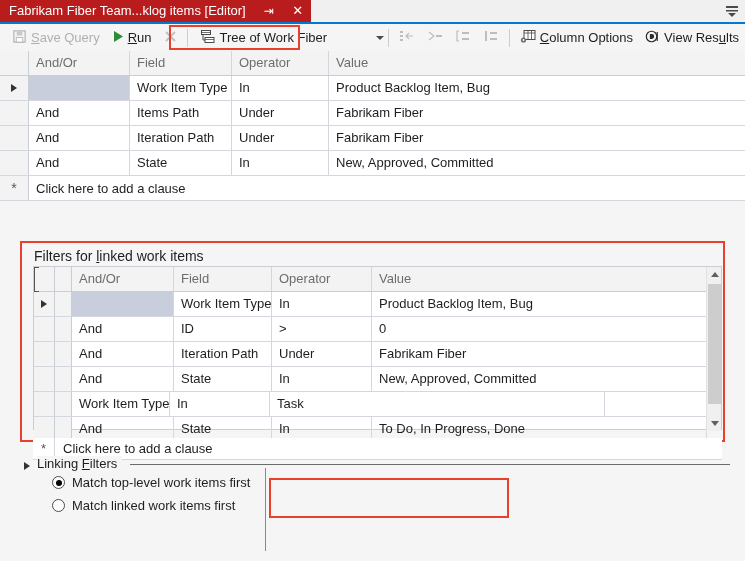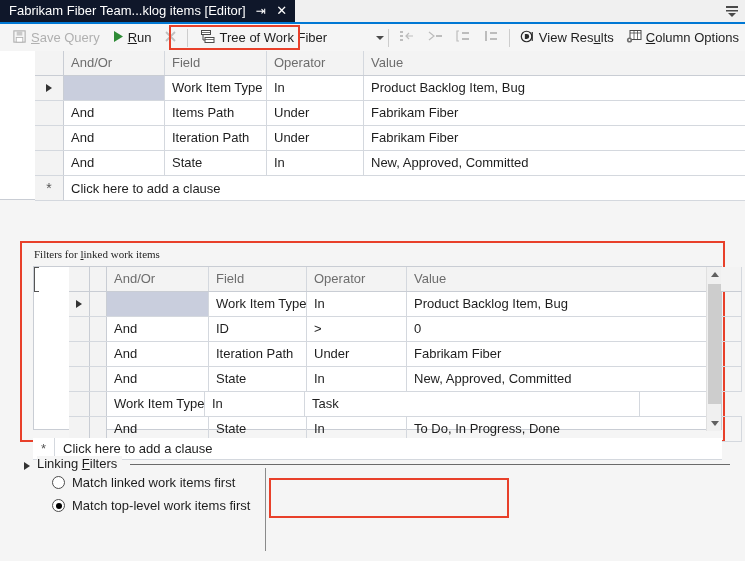--- a/index.html
+++ b/index.html
@@ -14,26 +14,27 @@
   }
   .app{position:absolute;inset:0;background:#f5f5f5;}
 
   
   .titlebar{
     position:absolute;left:0;top:0;width:745px;height:22px;
     background:#f0f0f0;
   }
   .doc-tab{
     position:absolute;left:0;top:0;height:22px;
-    background:#0f172a;color:#ffffff;
+    background:#b91c1c;color:#ffffff;
     display:flex;align-items:center;
     padding:0 7px 0 9px;
     box-sizing:border-box;
     font-size:13px;
     white-space:nowrap;
+    gap:8px;
   }
   .doc-tab-title{line-height:22px;}
   .tab-pin, .tab-close{
     margin-left:9px;color:#ffffff;font-size:13px;line-height:22px;
     display:inline-block;width:12px;text-align:center;
   }
   .tab-pin{font-size:12px;}
   .titlebar-right{
     position:absolute;right:4px;top:2px;width:18px;height:18px;
   }
@@ -78,21 +79,20 @@
     border-left:4px solid transparent;border-right:4px solid transparent;
     border-top:4px solid #4a4a4a;
   }
 
   
   .grid{
     position:absolute;background:#ffffff;
     border:1px solid #c9cdd4;
     box-sizing:border-box;
     font-size:13px;
-    padding-left:35px;
   }
   .grid-row{display:flex;height:25px;box-sizing:border-box;}
   .grid-head{background:#f3f3f3;color:#6d6d6d;border-bottom:1px solid #c9cdd4;}
   .cell{
     box-sizing:border-box;
     border-right:1px solid #d4d8de;
     padding:0 7px;
     display:flex;align-items:center;
     overflow:hidden;white-space:nowrap;
     line-height:24px;
@@ -119,21 +119,21 @@
   #top-grid{left:0;top:51px;width:745px;height:149px;border-left:none;border-right:none;border-top:none;}
   #top-grid .grid-row{width:745px;}
 
   .addrow{
     display:flex;height:25px;box-sizing:border-box;
     background:#ffffff;border-bottom:1px solid #d4d8de;
   }
   .addrow .txt{padding-left:7px;display:flex;align-items:center;color:#1e1e1e;}
   #linked-hl{left:20px;top:241px;width:705px;height:201px;}
   .panel-label{
-    position:absolute;left:34px;top:248px;color:#1e1e1e;font-size:11px;font-family:Liberation Serif, serif;
+    position:absolute;left:34px;top:248px;color:#1e1e1e;font-size:14px;
   }
   #linked-grid{
     left:33px;top:266px;width:689px;height:164px;
   }
   .lg-row{display:flex;height:25px;box-sizing:border-box;width:673px;}
   .lg-hdr1{width:21px;min-width:21px;background:#f3f3f3;border-right:1px solid #c9cdd4;
            display:flex;align-items:center;justify-content:center;box-sizing:border-box;}
   .lg-hdr2{width:17px;min-width:17px;background:#f3f3f3;border-right:1px solid #c9cdd4;box-sizing:border-box;}
   .lg-andor{width:102px;min-width:102px;position:relative;}
   .lg-field{width:98px;min-width:98px;}
@@ -317,39 +317,39 @@
           <rect x="7" y="3" width="7" height="2" fill="#bdbdbd"></rect>
           <rect x="7" y="9" width="7" height="2" fill="#bdbdbd"></rect>
         </svg>
       </span>
     </div>
 
     <div class="tb-sep"></div>
 
     <div class="tb-item">
       <span class="ico">
-        <svg width="15" height="15" viewBox="0 0 16 16">
-          <circle cx="7" cy="8" r="5.6" fill="none" stroke="#2b2b2b" stroke-width="1.3"></circle>
-          <path d="M5.2 5.4 h2 a2.6 2.6 0 0 1 0 5.2 h-2 z" fill="#2b2b2b"></path>
-          <rect x="12.4" y="3.2" width="1.3" height="9.5" fill="#2b2b2b"></rect>
-        </svg>
-      </span>
-      <span class="tb-label">View Res<u>u</u>lts</span>
-    </div>
-
-    <div class="tb-item">
-      <span class="ico">
         <svg width="16" height="15" viewBox="0 0 16 15">
           <rect x="4" y="1.5" width="11" height="9" fill="#ffffff" stroke="#4a4a4a" stroke-width="1"></rect>
           <path d="M4 4 H15 M8 1.5 V10.5 M11.5 1.5 V10.5" stroke="#4a4a4a" stroke-width="0.8"></path>
           <circle cx="3.5" cy="11" r="2.6" fill="#6d6d6d"></circle>
           <circle cx="3.5" cy="11" r="1" fill="#ffffff"></circle>
         </svg>
       </span>
       <span class="tb-label"><u>C</u>olumn Options</span>
+    </div>
+
+    <div class="tb-item">
+      <span class="ico">
+        <svg width="15" height="15" viewBox="0 0 16 16">
+          <circle cx="7" cy="8" r="5.6" fill="none" stroke="#2b2b2b" stroke-width="1.3"></circle>
+          <path d="M5.2 5.4 h2 a2.6 2.6 0 0 1 0 5.2 h-2 z" fill="#2b2b2b"></path>
+          <rect x="12.4" y="3.2" width="1.3" height="9.5" fill="#2b2b2b"></rect>
+        </svg>
+      </span>
+      <span class="tb-label">View Res<u>u</u>lts</span>
     </div>
   </div>
 
   <div class="hl-box" style="left:169px;top:25px;width:131px;height:25px;"></div>
 
   <div class="grid" id="top-grid">
     <div class="grid-row grid-head">
       <div class="rowhdr"></div>
       <div class="cell c-andor">And/Or</div>
       <div class="cell c-field">Field</div>
@@ -503,27 +503,27 @@
     <div class="txt">Click here to add a clause</div>
   </div>
 
   <div class="lf-group">
     <div class="lf-tri"></div>
     <div class="lf-title">Linking <u>F</u>ilters</div>
     <div class="lf-line"></div>
 
     <div class="radio-wrap">
       <div class="radio-row">
+        <span class="radio on"></span>
+        <span class="radio-label">Match top-level work items first</span>
+      </div>
+      <div class="radio-row">
         <span class="radio"></span>
         <span class="radio-label">Match linked work items first</span>
       </div>
-      <div class="radio-row">
-        <span class="radio on"></span>
-        <span class="radio-label">Match top-level work items first</span>
-      </div>
     </div>
 
     <div class="vdiv"></div>
 
   </div>
 
   <div class="hl-box" id="tot-hl"></div>
 
 </div>
 

